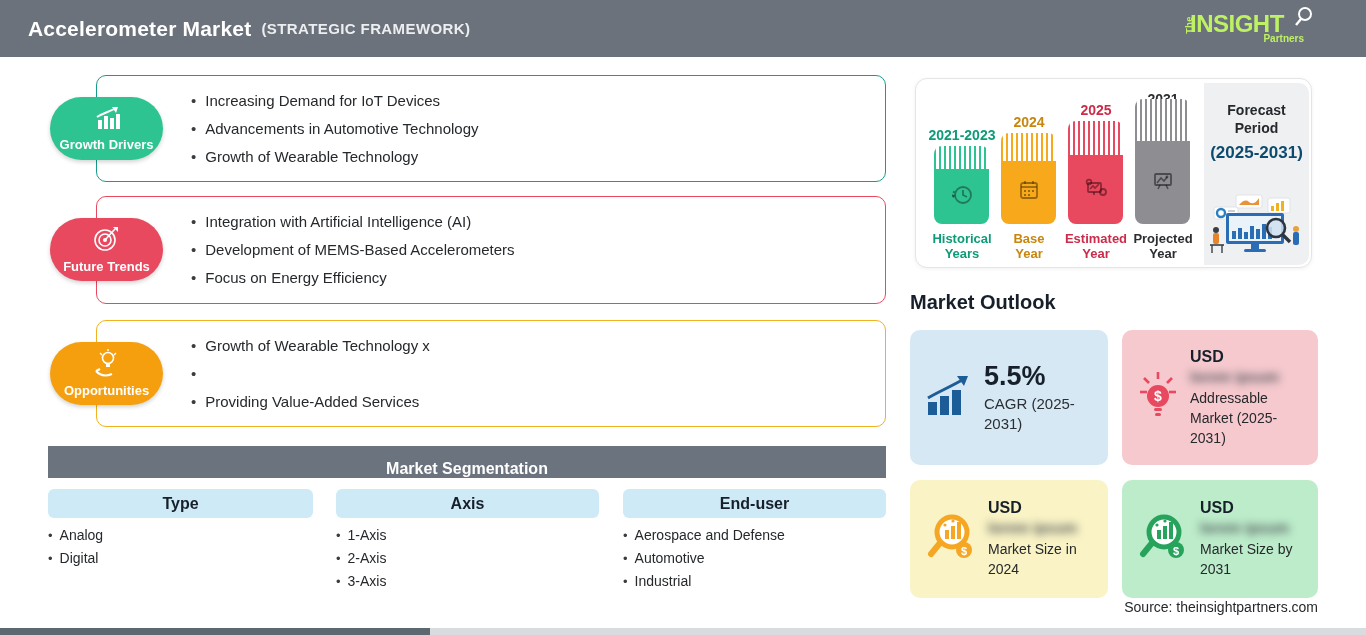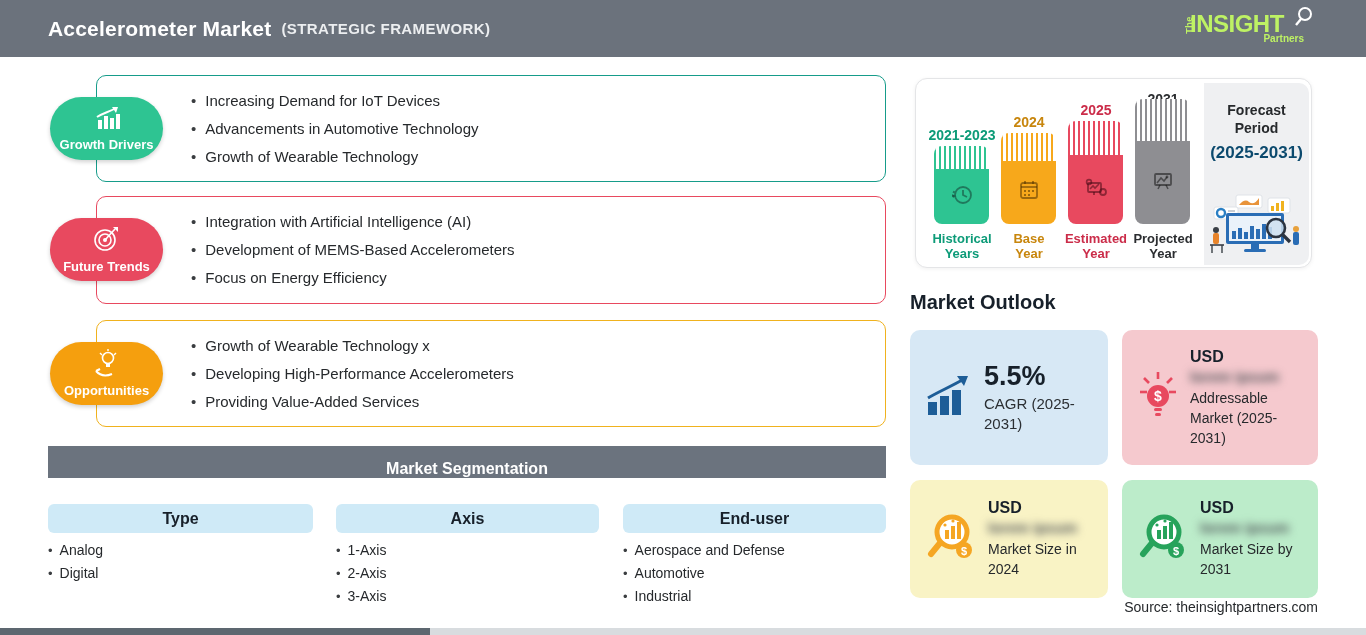--- a/index.html
+++ b/index.html
@@ -1,21 +1,21 @@
 <!DOCTYPE html>
 <html><head>
 <meta charset="utf-8">
 <style>
   * { margin:0; padding:0; box-sizing:border-box; }
   body { background:#fff; font-family:"Liberation Sans", sans-serif; }
   .stage { position:relative; width:1366px; height:635px; background:#ffffff; overflow:hidden; }
 
   
   .header { position:absolute; left:0; top:0; width:1366px; height:57px; background:#6b727c;
-            display:flex; align-items:center; padding:0 40px 0 48px; }
+            display:flex; align-items:center; padding:0 40px 0 28px; }
   .header-title { color:#ffffff; font-size:21px; font-weight:bold; letter-spacing:.2px; }
   .header-subtitle { color:#eceef0; font-size:15px; font-weight:600; margin-left:10px; letter-spacing:.4px; }
   .logo { position:absolute; right:44px; top:8px; width:140px; height:42px; color:#bef264;text-align:center; }
   .logo-the { position:absolute; left:-2px; top:12px; font-size:9px; font-weight:bold;
               transform:rotate(-90deg); letter-spacing:.5px; }
   .logo-insight { position:absolute; left:8px; top:2px; font-size:24px; font-weight:bold; letter-spacing:-.5px; }
   .logo-partners { position:absolute; right:18px; top:25px; font-size:10px; font-weight:bold; }
   .logo-lens { position:absolute; right:8px; top:-2px; }
 
   
@@ -32,21 +32,21 @@
            gap:2px; z-index:3; box-shadow:0 2px 4px rgba(0,0,0,.18); }
   .badge.g { top:97px;  background:#2ec492; }
   .badge.r { top:218px; background:#e8495f; }
   .badge.o { top:342px; background:#f59f0e; }
   .badge-label { color:#fff; font-size:13px; font-weight:bold; }
 
   
   .seg-bar { position:absolute; left:48px; top:446px; width:838px; height:32px; background:#6b737e;
              border-radius:0; display:flex; align-items:flex-end; justify-content:center; }
   .seg-bar-title { color:#fff; font-size:16px; font-weight:bold; }
-  .seg-col { position:absolute; top:504px;text-align:center; }
+  .seg-col { position:absolute; top:489px;text-align:center; }
   .seg-col.c0 { left:48px;  width:265px; }
   .seg-col.c1 { left:336px; width:263px; }
   .seg-col.c2 { left:623px; width:263px; }
   .seg-head { height:29px; background:#cfeaf7; border-radius:6px; display:flex; align-items:center;
               justify-content:center; font-size:16px; font-weight:bold; color:#17202a; }
   .seg-list { margin-top:9px; display:flex; flex-direction:column; gap:7px; }
   .seg-item { display:flex; align-items:baseline; gap:7px; font-size:14px; color:#26292c; }
   .seg-item .dot { font-size:13px; color:#3a3d40; }
 
   
@@ -183,21 +183,20 @@
     <span class="badge-label">Future Trends</span>
   </div>
 
   <div class="sec-box o">
     <div class="sec-item">
         <span class="dot">•</span>
         <span>Growth of Wearable Technology x</span>
       </div>
     <div class="sec-item">
         <span class="dot">•</span>
-        <span>Developing High-Performance Accelerometers</span>
       </div>
     <div class="sec-item">
         <span class="dot">•</span>
         <span>Providing Value-Added Services</span>
       </div>
   </div>
   <div class="badge o">
     <span>
       <svg width="32" height="28" viewBox="0 0 32 28">
         <circle cx="17" cy="9" r="5.5" fill="none" stroke="#fff" stroke-width="1.6"></circle>

